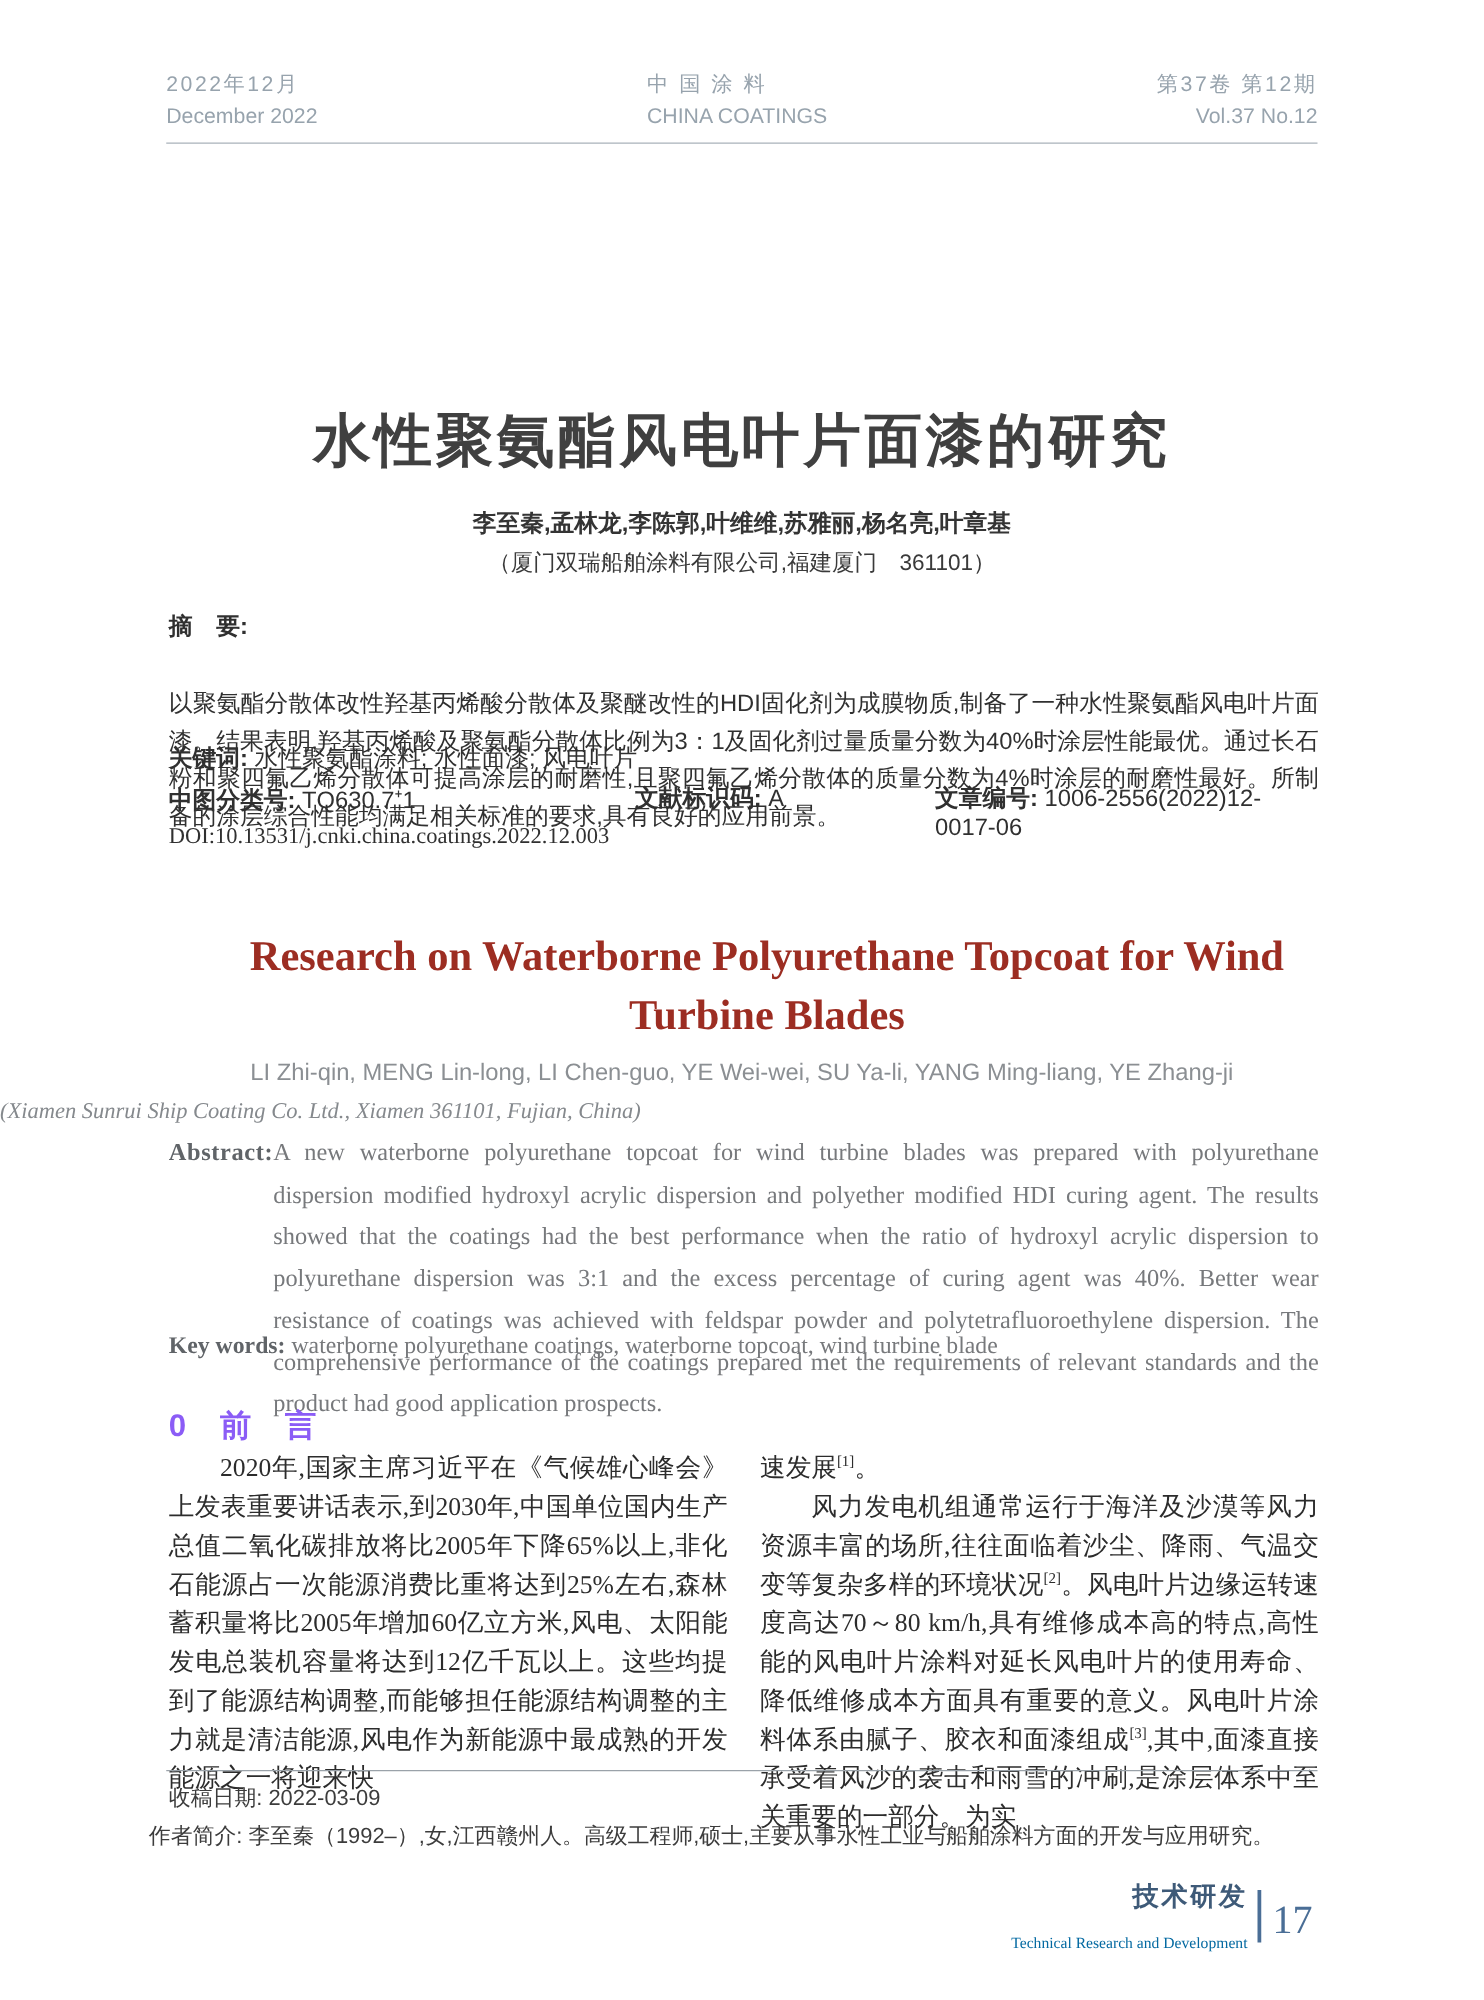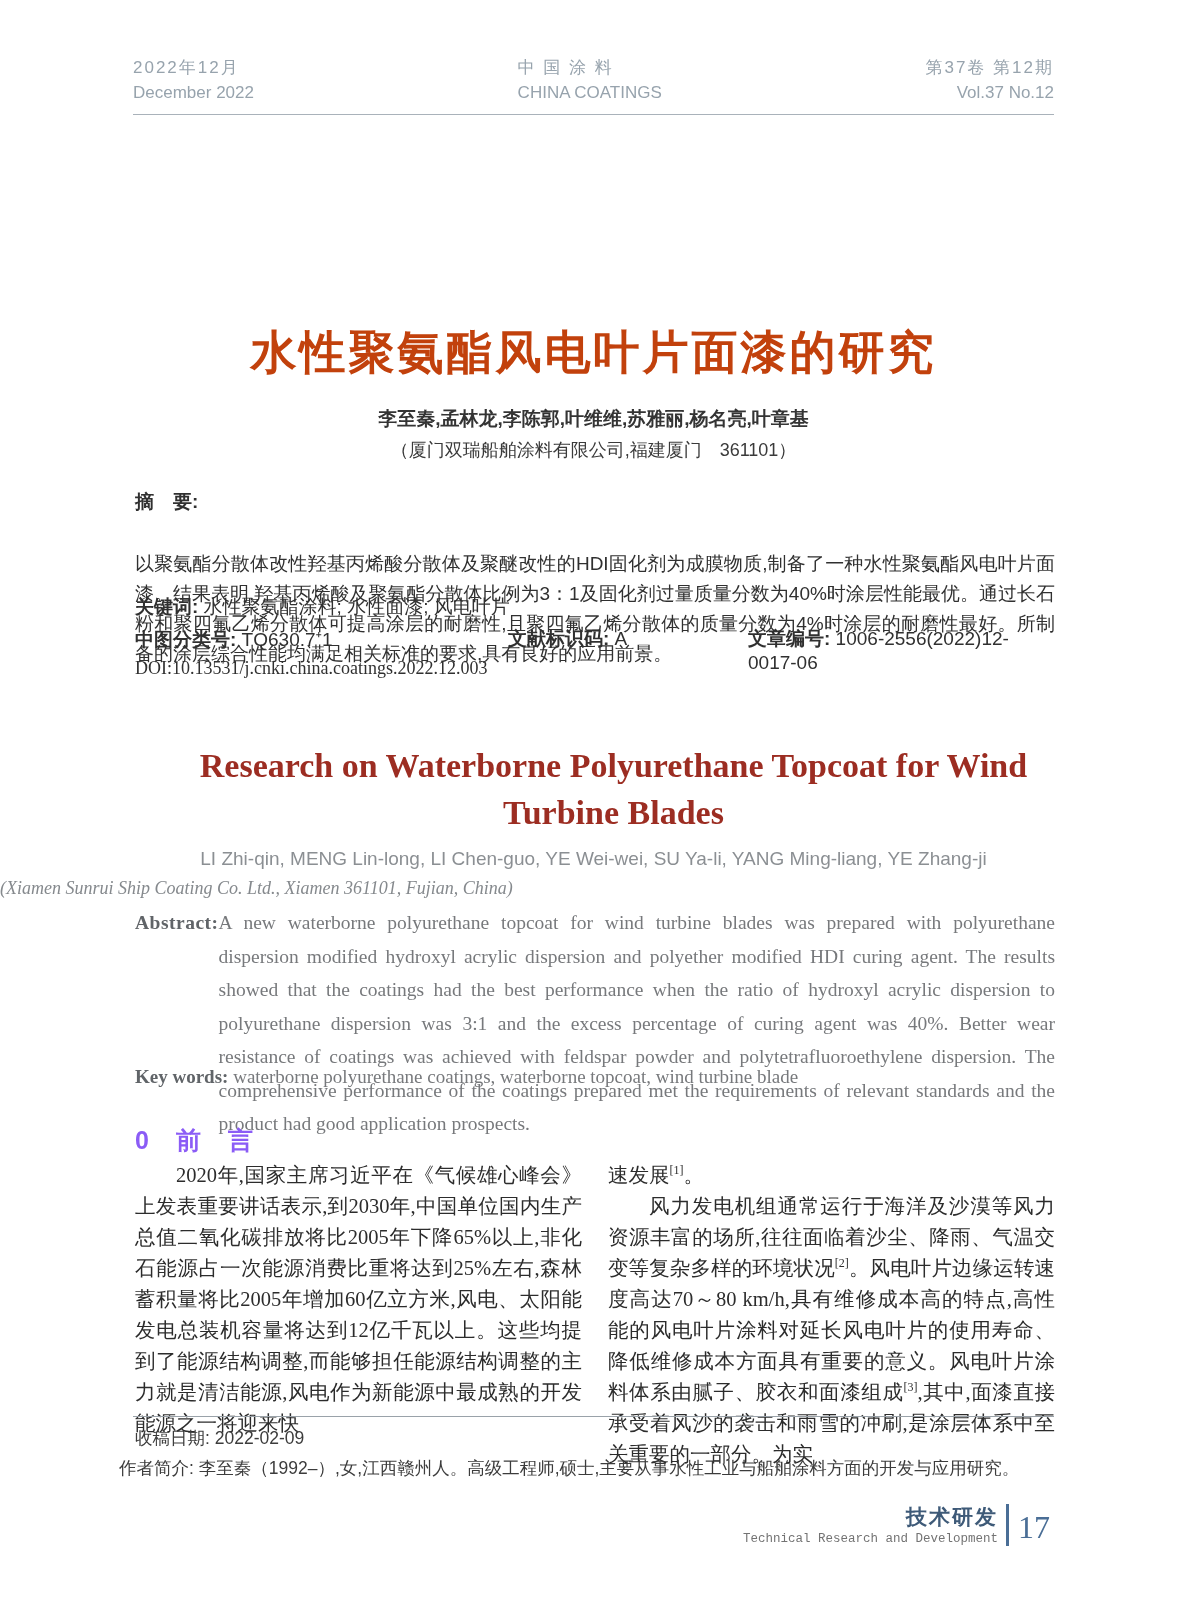--- a/index.html
+++ b/index.html
@@ -21,21 +21,21 @@
   }
   .jheader .hcol { white-space: nowrap; }
   .jheader .c { text-align: left; }
   .jheader .r { text-align: right; }
   .jheader .zh { letter-spacing: 2px; }
 
   
   .title-zh {
     position: absolute; left: 0; right: 0; top: 322px;
     text-align: center; font-size: 46px; font-weight: bold;
-    color: #c2410c; letter-spacing: 3px;
+    color: #404040; letter-spacing: 3px;
   }
   .authors-zh {
     position: absolute; left: 0; right: 0; top: 406px;
     text-align: center; font-size: 19px; font-weight: bold; color: #343434;
   }
   .affil-zh {
     position: absolute; left: 0; right: 0; top: 438px;
     text-align: center; font-size: 18px; color: #3a3a3a;
   }
 
@@ -120,21 +120,21 @@
     font-size: 17.5px; color: #3c3c3c;
   }
 
   
   .pfooter {
     position: absolute; right: 137px; top: 1503px;
     display: flex; align-items: center;
   }
   .pfooter .labels { text-align: right; padding-right: 8px; }
   .pfooter .col-zh { font-size: 21px; font-weight: bold; color: #3e5a78; letter-spacing: 2px; }
-  .pfooter .col-en { font-family: Liberation Mono, monospace; font-size: 12.5px; color: #737373; margin-top: 1px; }
+  .pfooter .col-en { font-family: Liberation Serif, serif; font-size: 12.5px; color: #0369a1; margin-top: 16px; }
   .pfooter .vbar { width: 3px; height: 42px; background: #4a6e96; }
   .pfooter .pnum {
     font-family: "Liberation Serif", serif; font-size: 32px; color: #4a6e96;
     padding-left: 9px; padding-top: 6px;
   }
 </style>
 </head>
 <body>
 
 <div class="page">
@@ -212,21 +212,21 @@
     </div>
     <div class="col">
       <p><span>速发展</span><sup>[1]</sup><span>。</span></p>
       <p class="ind"><span>风力发电机组通常运行于海洋及沙漠等风力资源丰富的场所,往往面临着沙尘、降雨、气温交变等复杂多样的环境状况</span><sup>[2]</sup><span>。风电叶片边缘运转速度高达70～80 km/h,具有维修成本高的特点,高性能的风电叶片涂料对延长风电叶片的使用寿命、降低维修成本方面具有重要的意义。风电叶片涂料体系由腻子、胶衣和面漆组成</span><sup>[3]</sup><span>,其中,面漆直接承受着风沙的袭击和雨雪的冲刷,是涂层体系中至关重要的一部分。为实</span></p>
     </div>
   </div>
 
   <div class="footrule"></div>
   <div class="received">
     <span>收稿日期:</span>
-    <span>2022-02-09</span>
+    <span>2022-03-09</span>
   </div>
   <div class="bio">
     <span>作者简介:</span>
     <span>李至秦（1992–）,女,江西赣州人。高级工程师,硕士,主要从事水性工业与船舶涂料方面的开发与应用研究。</span>
   </div>
 
   <div class="pfooter">
     <div class="labels">
       <div class="col-zh">技术研发</div>
       <div class="col-en">Technical Research and Development</div>

